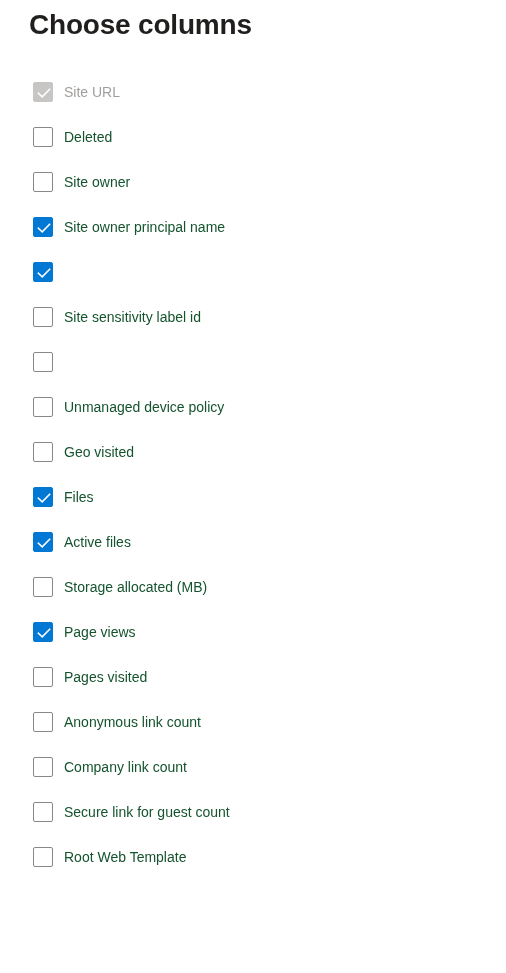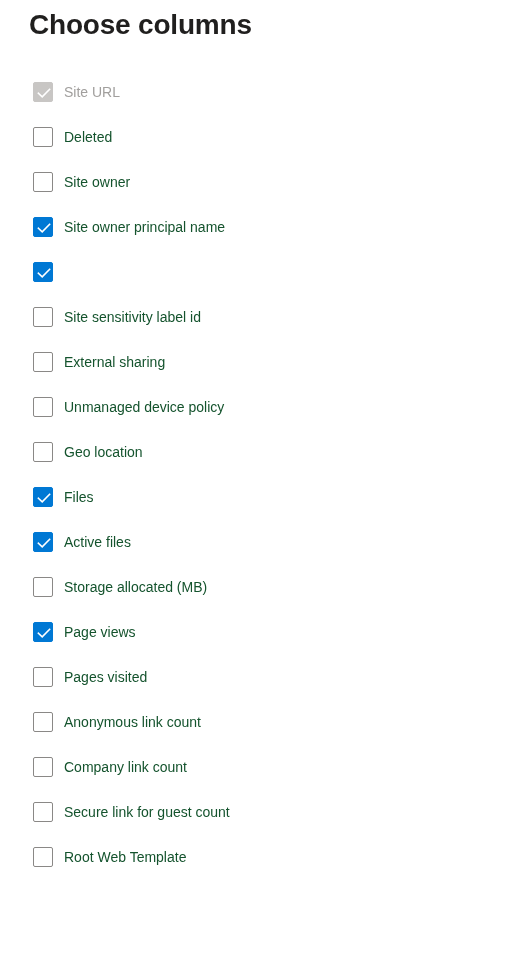--- a/index.html
+++ b/index.html
@@ -159,29 +159,28 @@
             </svg>
           </span>
         </span>
       </li>
       <li class="column-option">
         <span class="checkbox"></span>
         <span class="option-label">Site sensitivity label id</span>
       </li>
       <li class="column-option">
         <span class="checkbox"></span>
-        <span class="option-label">External sharing</span>
       </li>
       <li class="column-option">
         <span class="checkbox"></span>
         <span class="option-label">Unmanaged device policy</span>
       </li>
       <li class="column-option">
         <span class="checkbox"></span>
-        <span class="option-label">Geo location</span>
+        <span class="option-label">Geo visited</span>
       </li>
       <li class="column-option checked">
         <span class="checkbox">
           <span class="tick">
             <svg viewBox="0 0 20 20">
               <polyline points="4.4,10.2 8.2,13.9 15.6,6.3"></polyline>
             </svg>
           </span>
         </span>
         <span class="option-label">Files</span>

